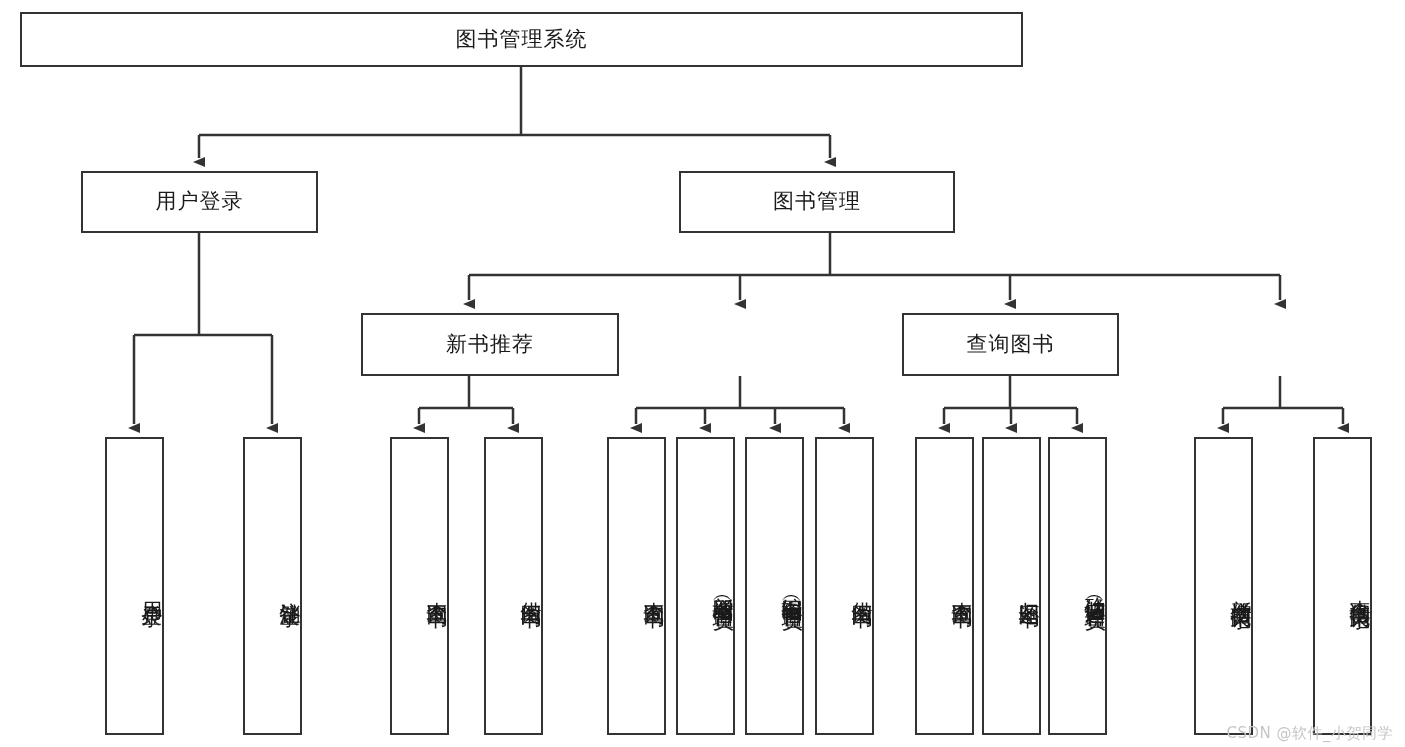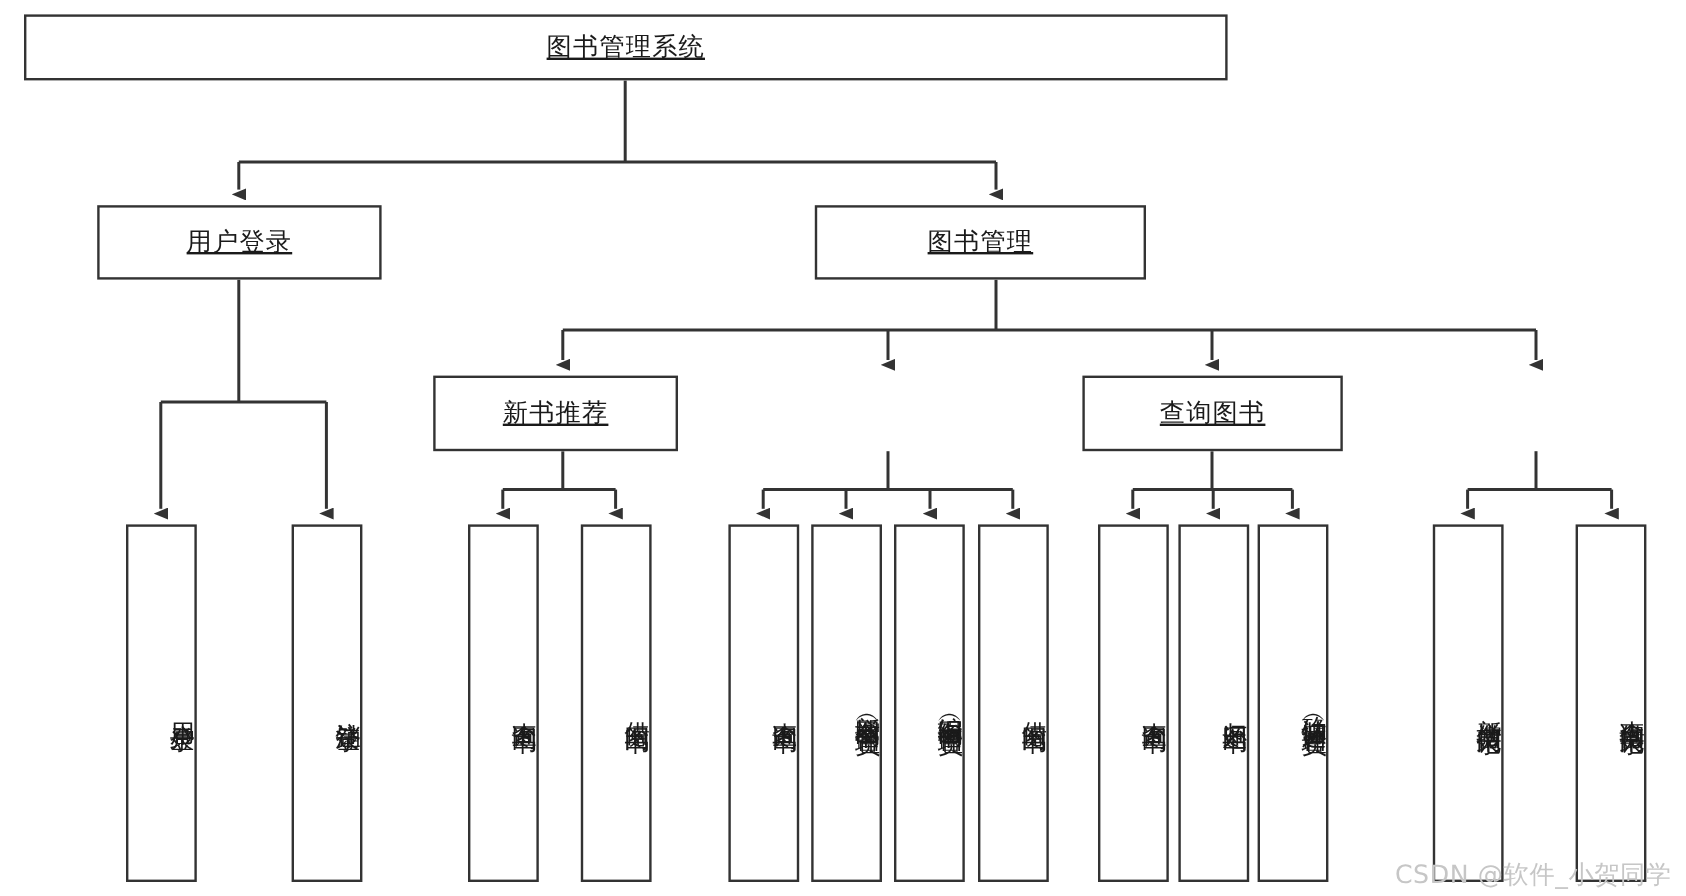--- a/index.html
+++ b/index.html
@@ -32,42 +32,41 @@
     display: flex;
     align-items: center;
     justify-content: center;
     color: #1a1a1a;
     z-index: 2;
   }
   .node.horiz {
     font-size: 21px;
     letter-spacing: 1px;
     line-height: 1.2;
-    text-decoration: underline;
   }
   .node.vert {
     writing-mode: vertical-rl;
     text-orientation: upright;
     font-size: 21px;
     letter-spacing: 2px;
     align-items: flex-start;
     justify-content: center;
     padding-top: 6px;
     line-height: 1;
   }
   .node.vert > span {
     writing-mode: vertical-rl;
     text-orientation: upright;
     display: block;
   }
   #watermark {
     position: absolute;
     right: 12px;
     bottom: 4px;
-    font-size: 21px;
+    font-size: 15px;
     color: #c6c6c6;
     letter-spacing: 0.5px;
     z-index: 3;
     white-space: nowrap;
   }
 </style>
 </head>
 <body>
 
 <div id="canvas">
@@ -126,21 +125,21 @@
     <span>图书管理系统</span>
   </div>
 
   <div class="node horiz" style="left:81px; top:171px; width:237px; height:62px;">
     <span>用户登录</span>
   </div>
   <div class="node horiz" style="left:679px; top:171px; width:276px; height:62px;">
     <span>图书管理</span>
   </div>
 
-  <div class="node horiz" style="left:361px; top:313px; width:204px; height:63px;">
+  <div class="node horiz" style="left:361px; top:313px; width:258px; height:63px;">
     <span>新书推荐</span>
   </div>
   <div class="node horiz" style="left:902px; top:313px; width:217px; height:63px;">
     <span>查询图书</span>
   </div>
 
   <div class="node vert" style="left:105px; top:437px; width:59px; height:298px;">
     <span>用户登录</span>
   </div>
   <div class="node vert" style="left:243px; top:437px; width:59px; height:298px;">

